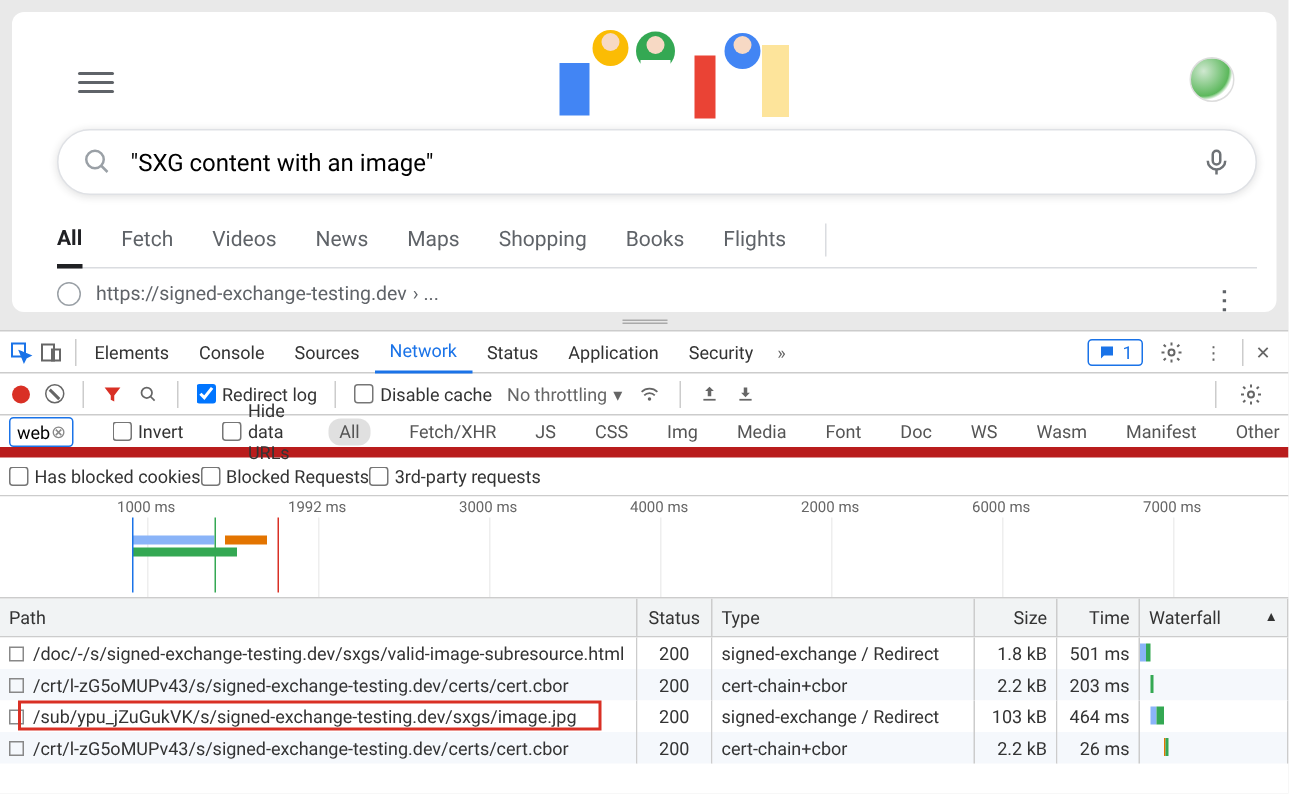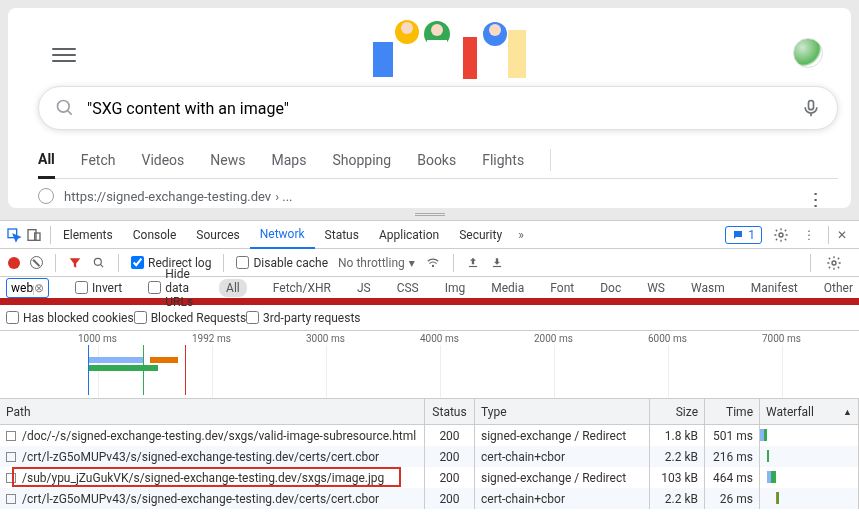--- a/index.html
+++ b/index.html
@@ -321,21 +321,21 @@
         <div class="col c-status">
           <span>200</span>
         </div>
         <div class="col c-type">
           <span>cert-chain+cbor</span>
         </div>
         <div class="col c-size">
           <span>2.2 kB</span>
         </div>
         <div class="col c-time">
-          <span>216 ms</span>
+          <span>203 ms</span>
         </div>
         <div class="col c-water" style="position:relative">
           <div class="wbar" style="left:7px;width:2px;background:#34a853"></div>
         </div>
       </div>
       <div class="nrow">
         <div class="col c-path">
           <span class="rowchk"></span>
           <span>/sub/ypu_jZuGukVK/s/signed-exchange-testing.dev/sxgs/image.jpg</span>
         </div>

